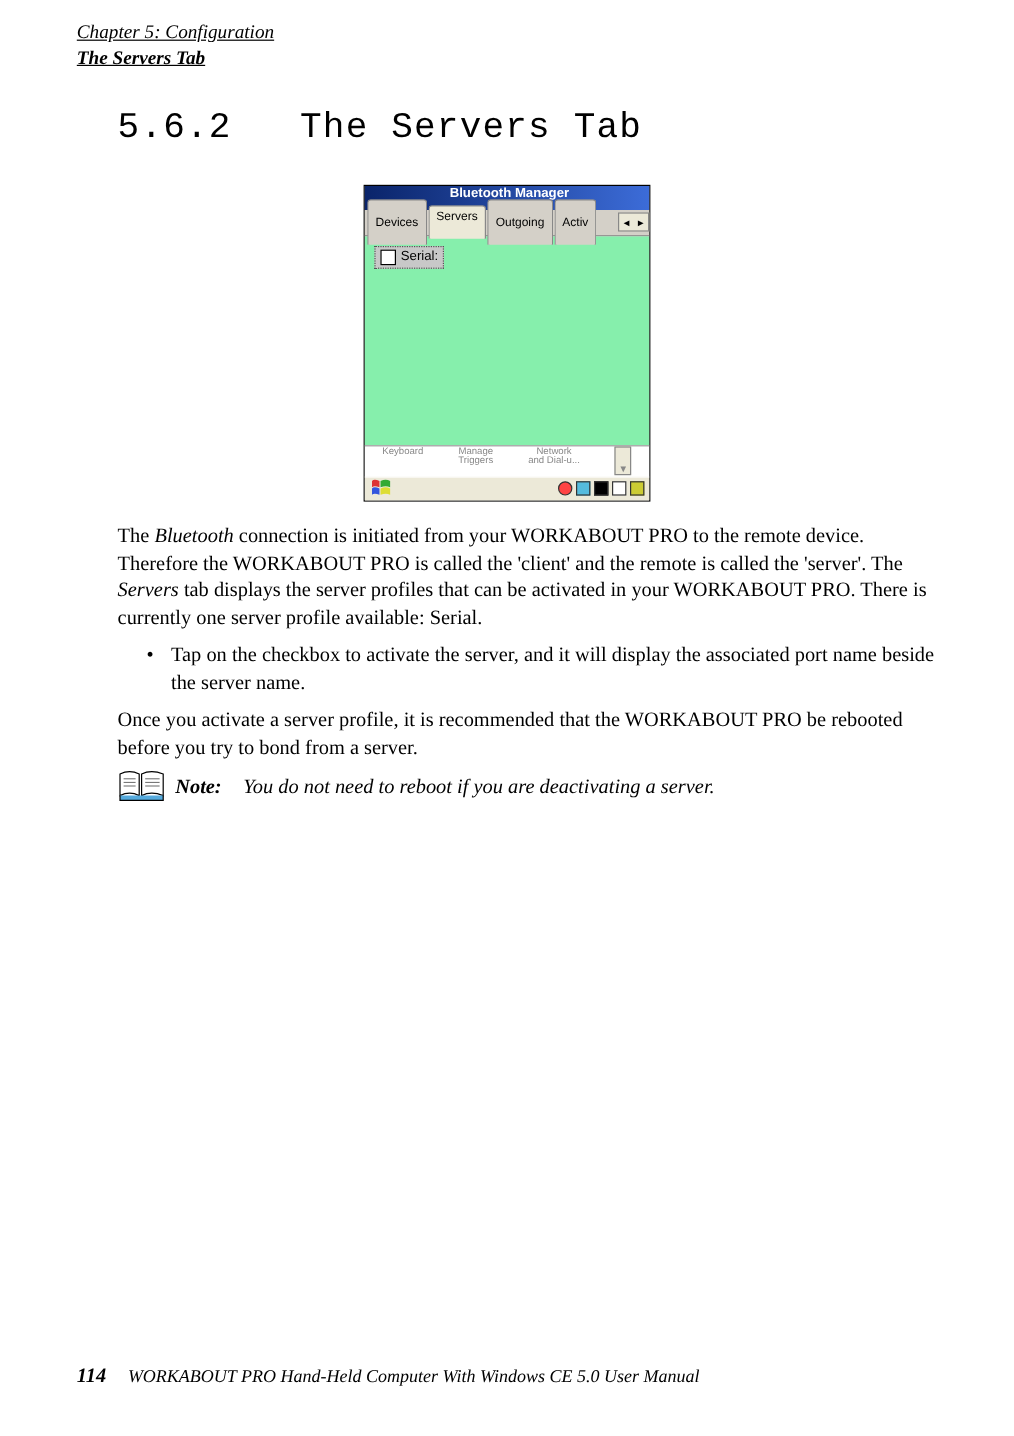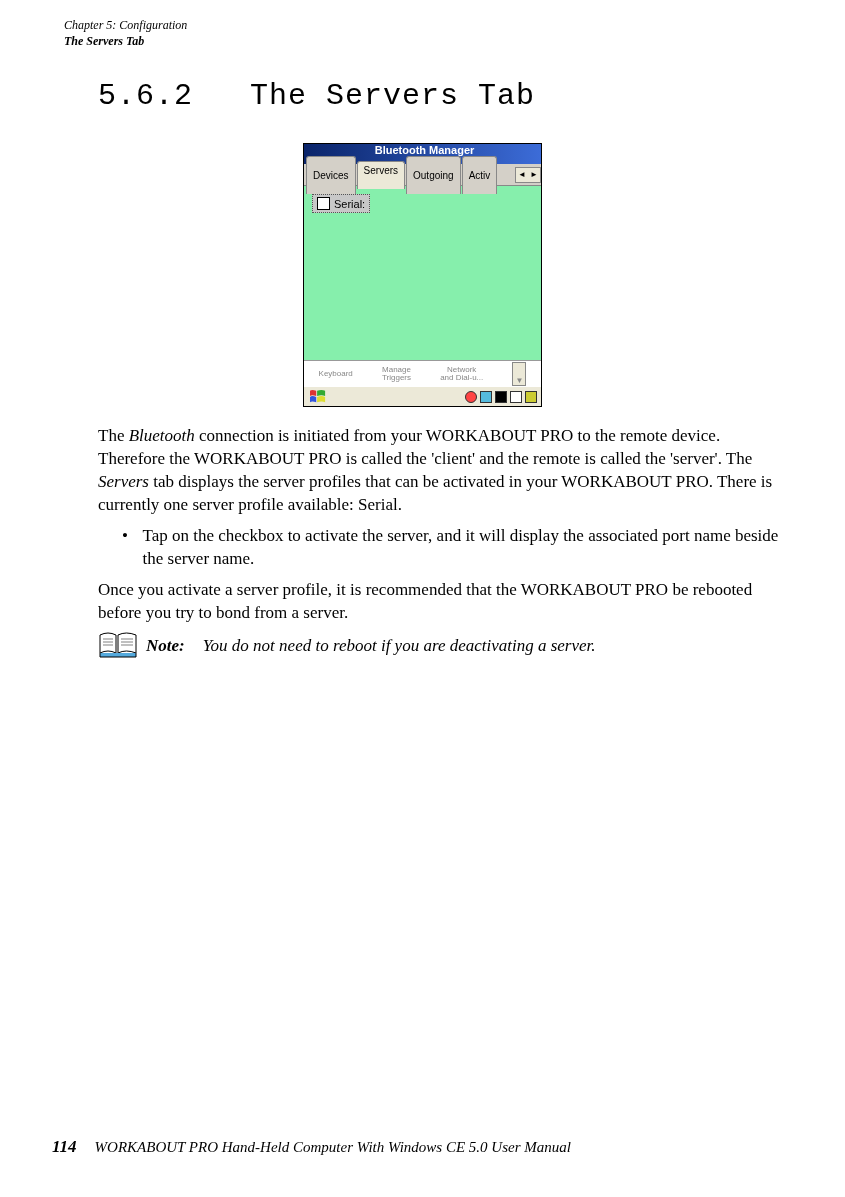--- a/index.html
+++ b/index.html
@@ -7,22 +7,23 @@
       width: 845px;
       height: 1197px;
       font-family: 'Times New Roman', Times, serif;
       position: relative;
       background: white;
       color: black;
     }
     .header {
       padding: 18px 0 0 64px;
       font-style: italic;
-      font-size: 12px;
+      font-size: 16px;
       line-height: 1.3;
+      text-decoration: underline;
     }
     .header-chapter { font-weight: normal; }
     .header-section { font-weight: bold; }
     .section-heading {
       font-family: Liberation Mono, monospace;
       font-size: 30px;
       font-weight: normal;
       letter-spacing: 1px;
       margin: 30px 0 0 98px;
     }
@@ -128,21 +129,21 @@
       width: 13px;
       height: 13px;
       border: 1px solid #000;
       background: #fff;
       margin-right: 4px;
     }
     .subbar {
       background: #fff;
       height: 26px;
       display: flex;
-      align-items: center;
+      align-items: flex-start;
       justify-content: space-around;
       border-top: 1px solid #999;
       font-size: 8px;
       color: #888;
       position: relative;
     }
     .subbar-cell { text-align: center; line-height: 1.0; }
     .scroller {
       width: 14px;
       background: #ece9d8;
@@ -207,21 +208,21 @@
     .note-icon svg { width: 40px; height: 28px; }
     .note-label {
       font-weight: bold;
       font-style: italic;
       margin: 0 18px 0 8px;
     }
     .note-body { font-style: italic; }
     .footer {
       position: absolute;
       bottom: 40px;
-      left: 52px;
+      left: 64px;
       display: flex;
       align-items: baseline;
       gap: 18px;
       font-style: italic;
     }
     .footer-page { font-weight: bold; font-size: 17px; }
     .footer-text { font-size: 15px; }
   </style>
 </head>
 <body>

